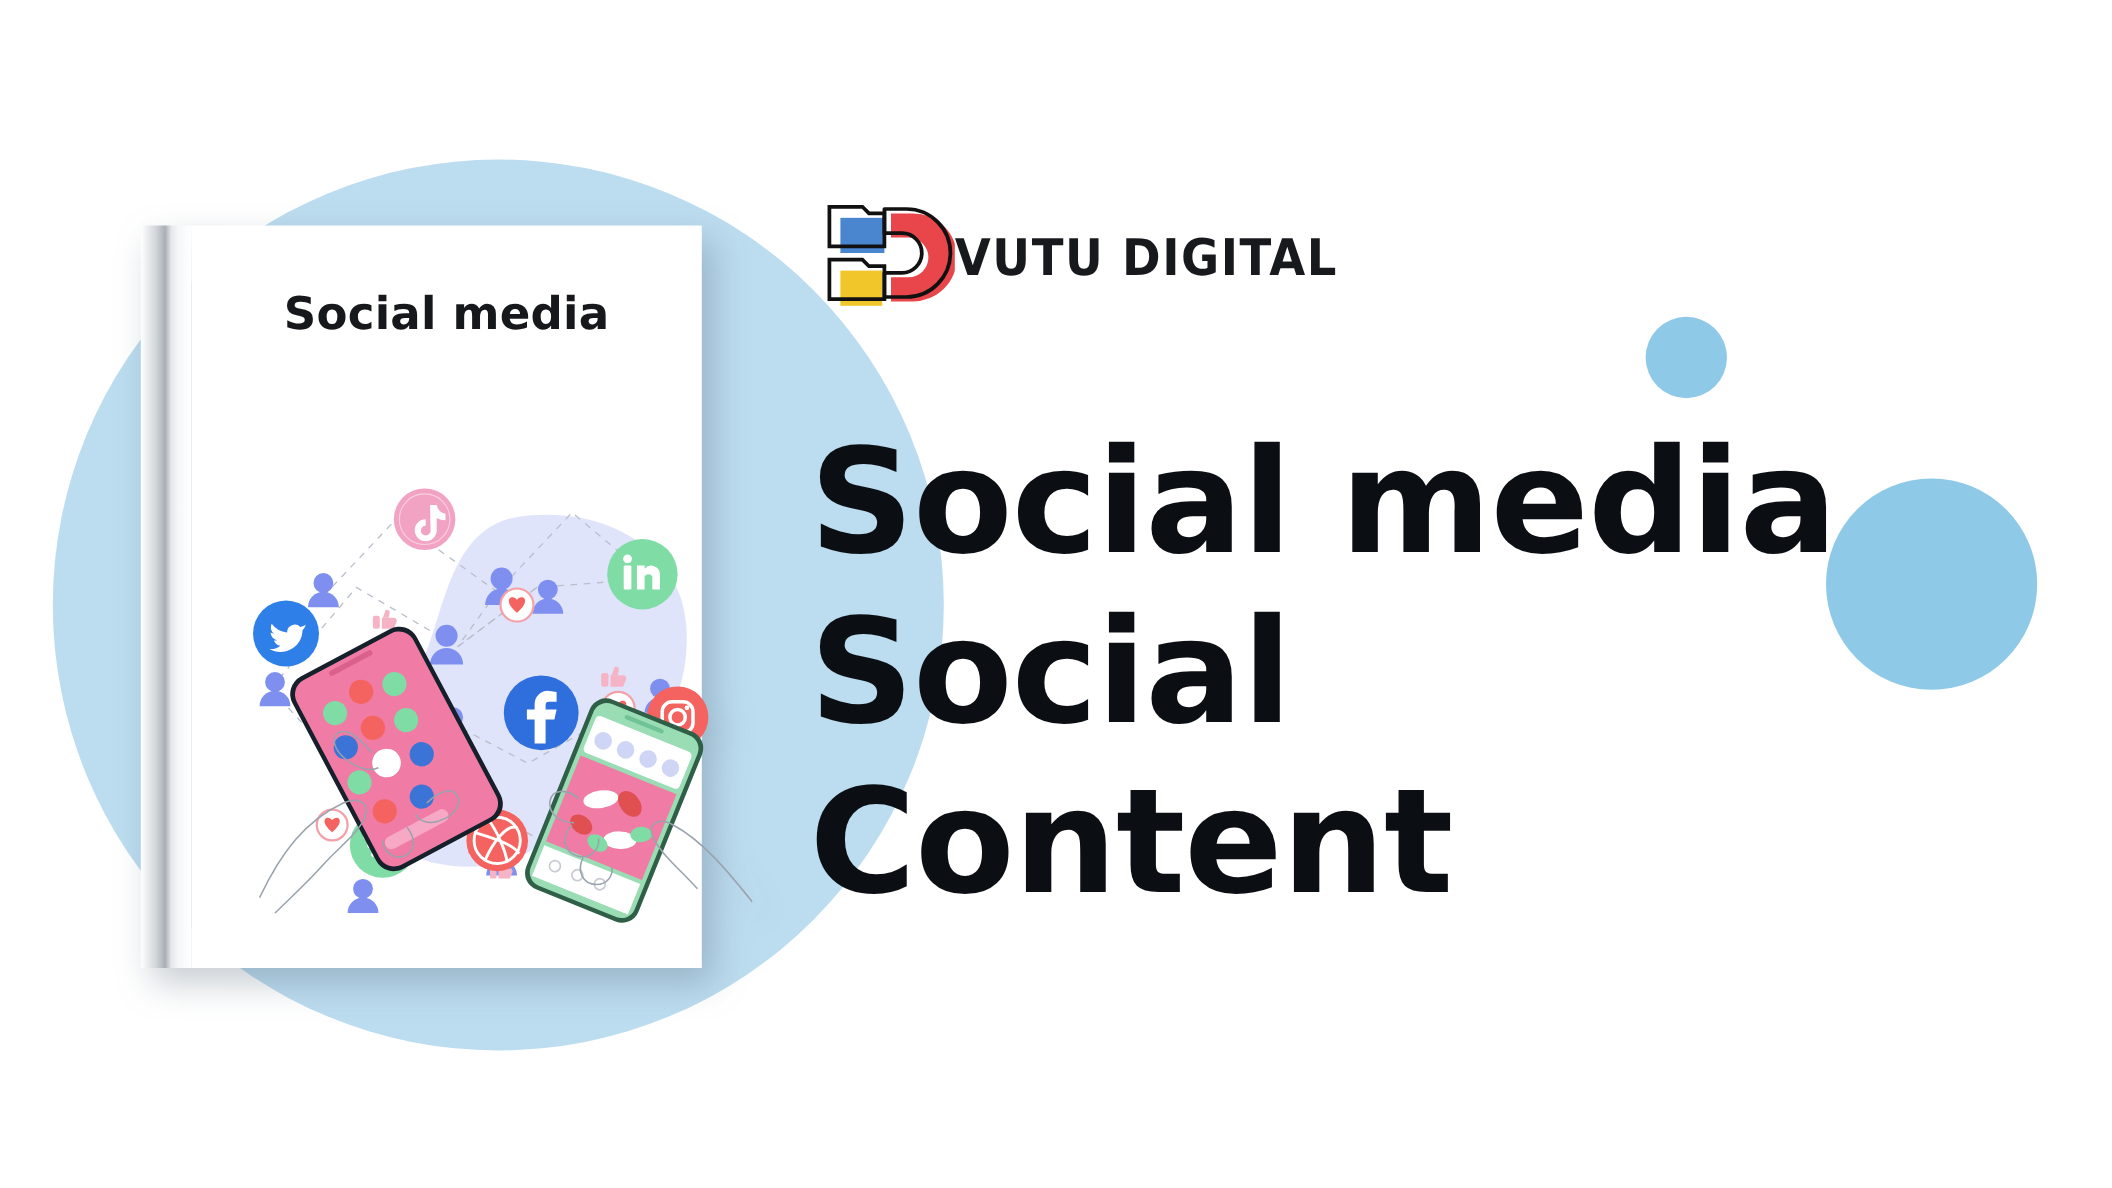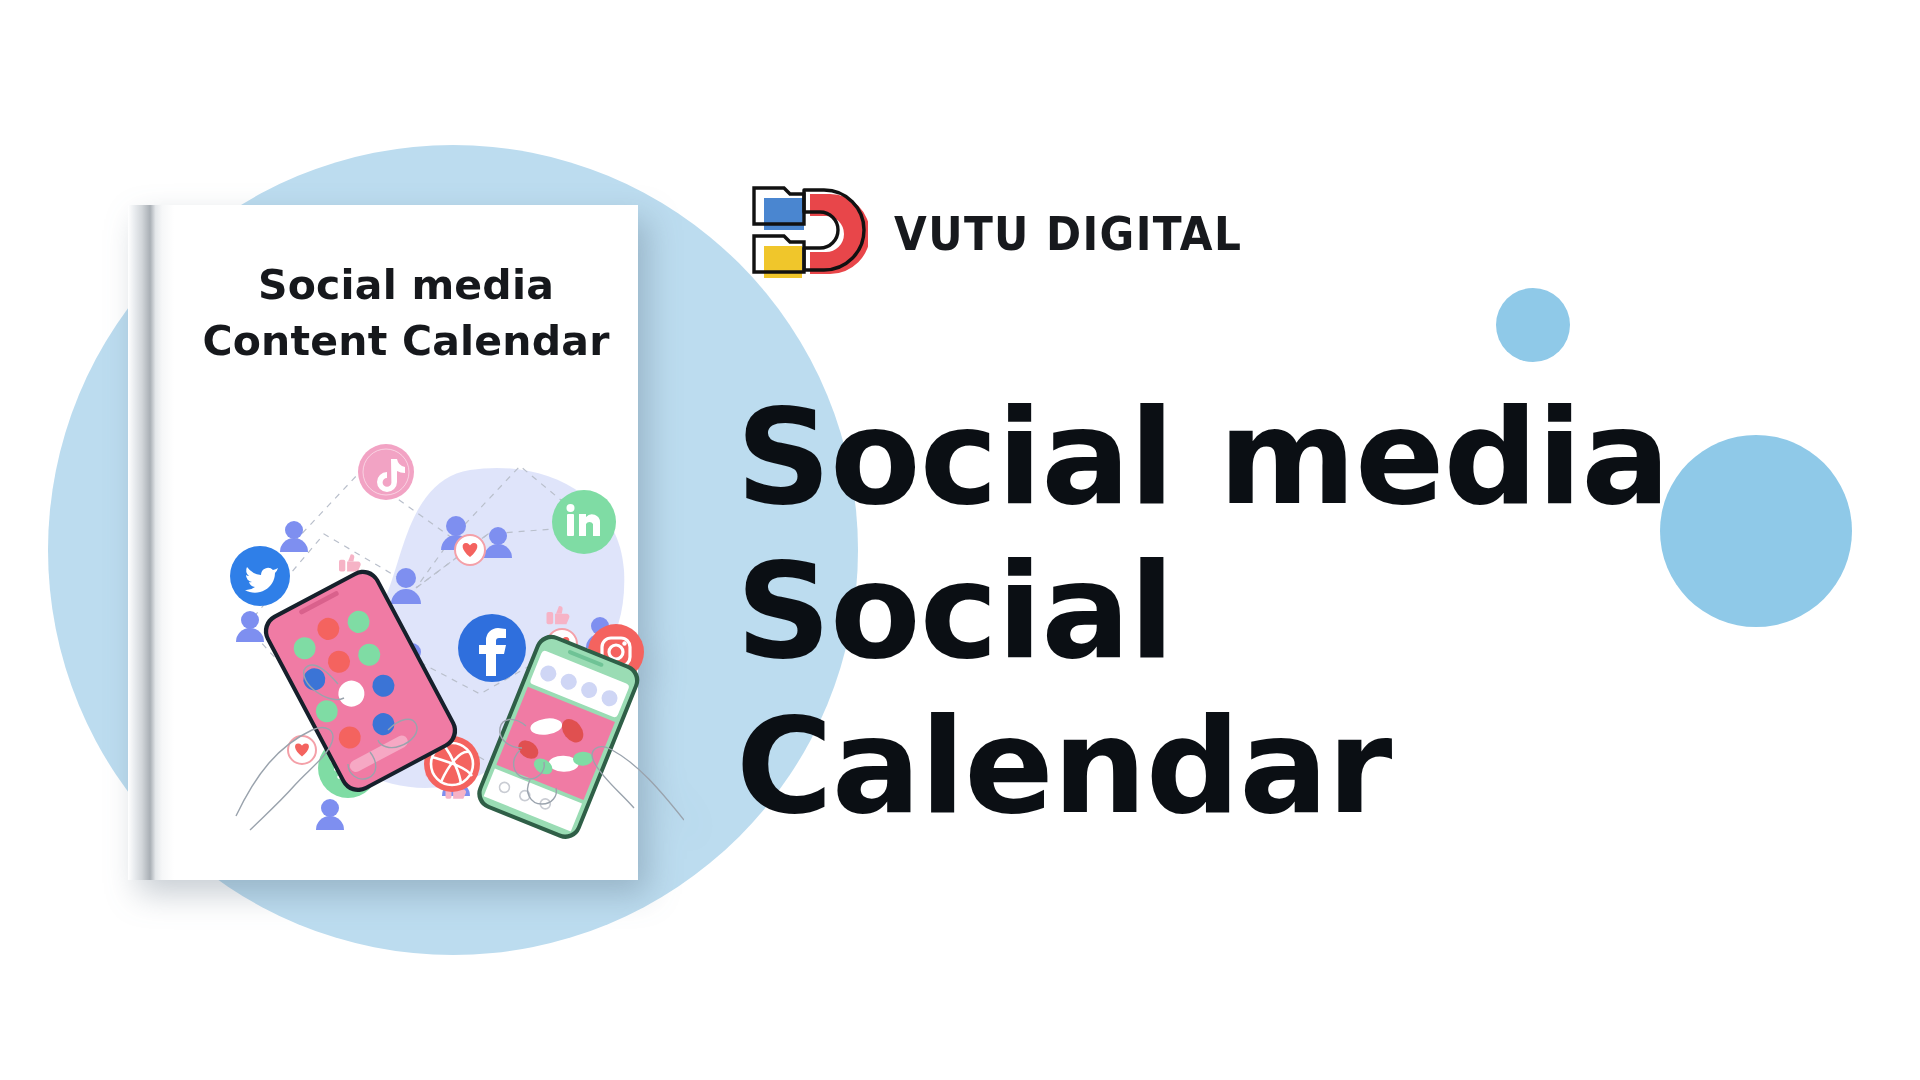--- a/index.html
+++ b/index.html
@@ -59,21 +59,21 @@
   
   .illus{
     position:absolute;left:46px;top:225px;
     width:464px;height:420px;
   }
   .illus svg{display:block;width:100%;height:100%;}
 
   
   .brand{
     position:absolute;left:748px;top:182px;
-    display:flex;align-items:center;gap:26px;
+    display:flex;align-items:center;
   }
   .brand-mark{width:120px;height:104px;display:block;}
   .brand-name{
     font-family:"DejaVu Sans","Liberation Sans",sans-serif;
     font-weight:700;
     font-size:46px;
     letter-spacing:1.5px;
     color:#17191d;
     transform:scaleX(.92);
     transform-origin:left center;
@@ -101,21 +101,20 @@
   <div class="circle-bg-large"></div>
   <div class="circle-small"></div>
   <div class="circle-medium"></div>
 
   <div class="book">
     <div class="book-spine"></div>
     <div class="book-cover">
 
       <div class="book-title">
         <span>Social media</span><br>
-        <span>Content Calendar</span>
       </div>
 
       <div class="illus">
         <svg viewBox="0 0 464 420" xmlns="http://www.w3.org/2000/svg">
           <defs>
             <clipPath id="ph1">
                 <rect x="78" y="150" width="124" height="196" rx="16" transform="rotate(-28 140 248)"></rect>
               </clipPath>
           </defs>
 
@@ -370,16 +369,16 @@
 
       <path d="M62 12 h20 a40 40 0 0 1 0 80 h-20 v-22 h16 a18 18 0 0 0 0 -36 h-16 z" fill="#e8464a"></path>
       <path d="M56 8 h20 a40 40 0 0 1 0 80 h-20 v-22 h16 a18 18 0 0 0 0 -36 h-16 z" fill="none" stroke="#111111" stroke-width="3.4" stroke-linejoin="round"></path>
     </svg>
     <div class="brand-name">VUTU DIGITAL</div>
   </div>
 
   <div class="headline">
     <span class="ln">Social media</span>
     <span class="ln">Social</span>
-    <span class="ln">Calendar</span>
+    <span class="ln">Content</span>
   </div>
 
 </div>
 
 </body></html>

